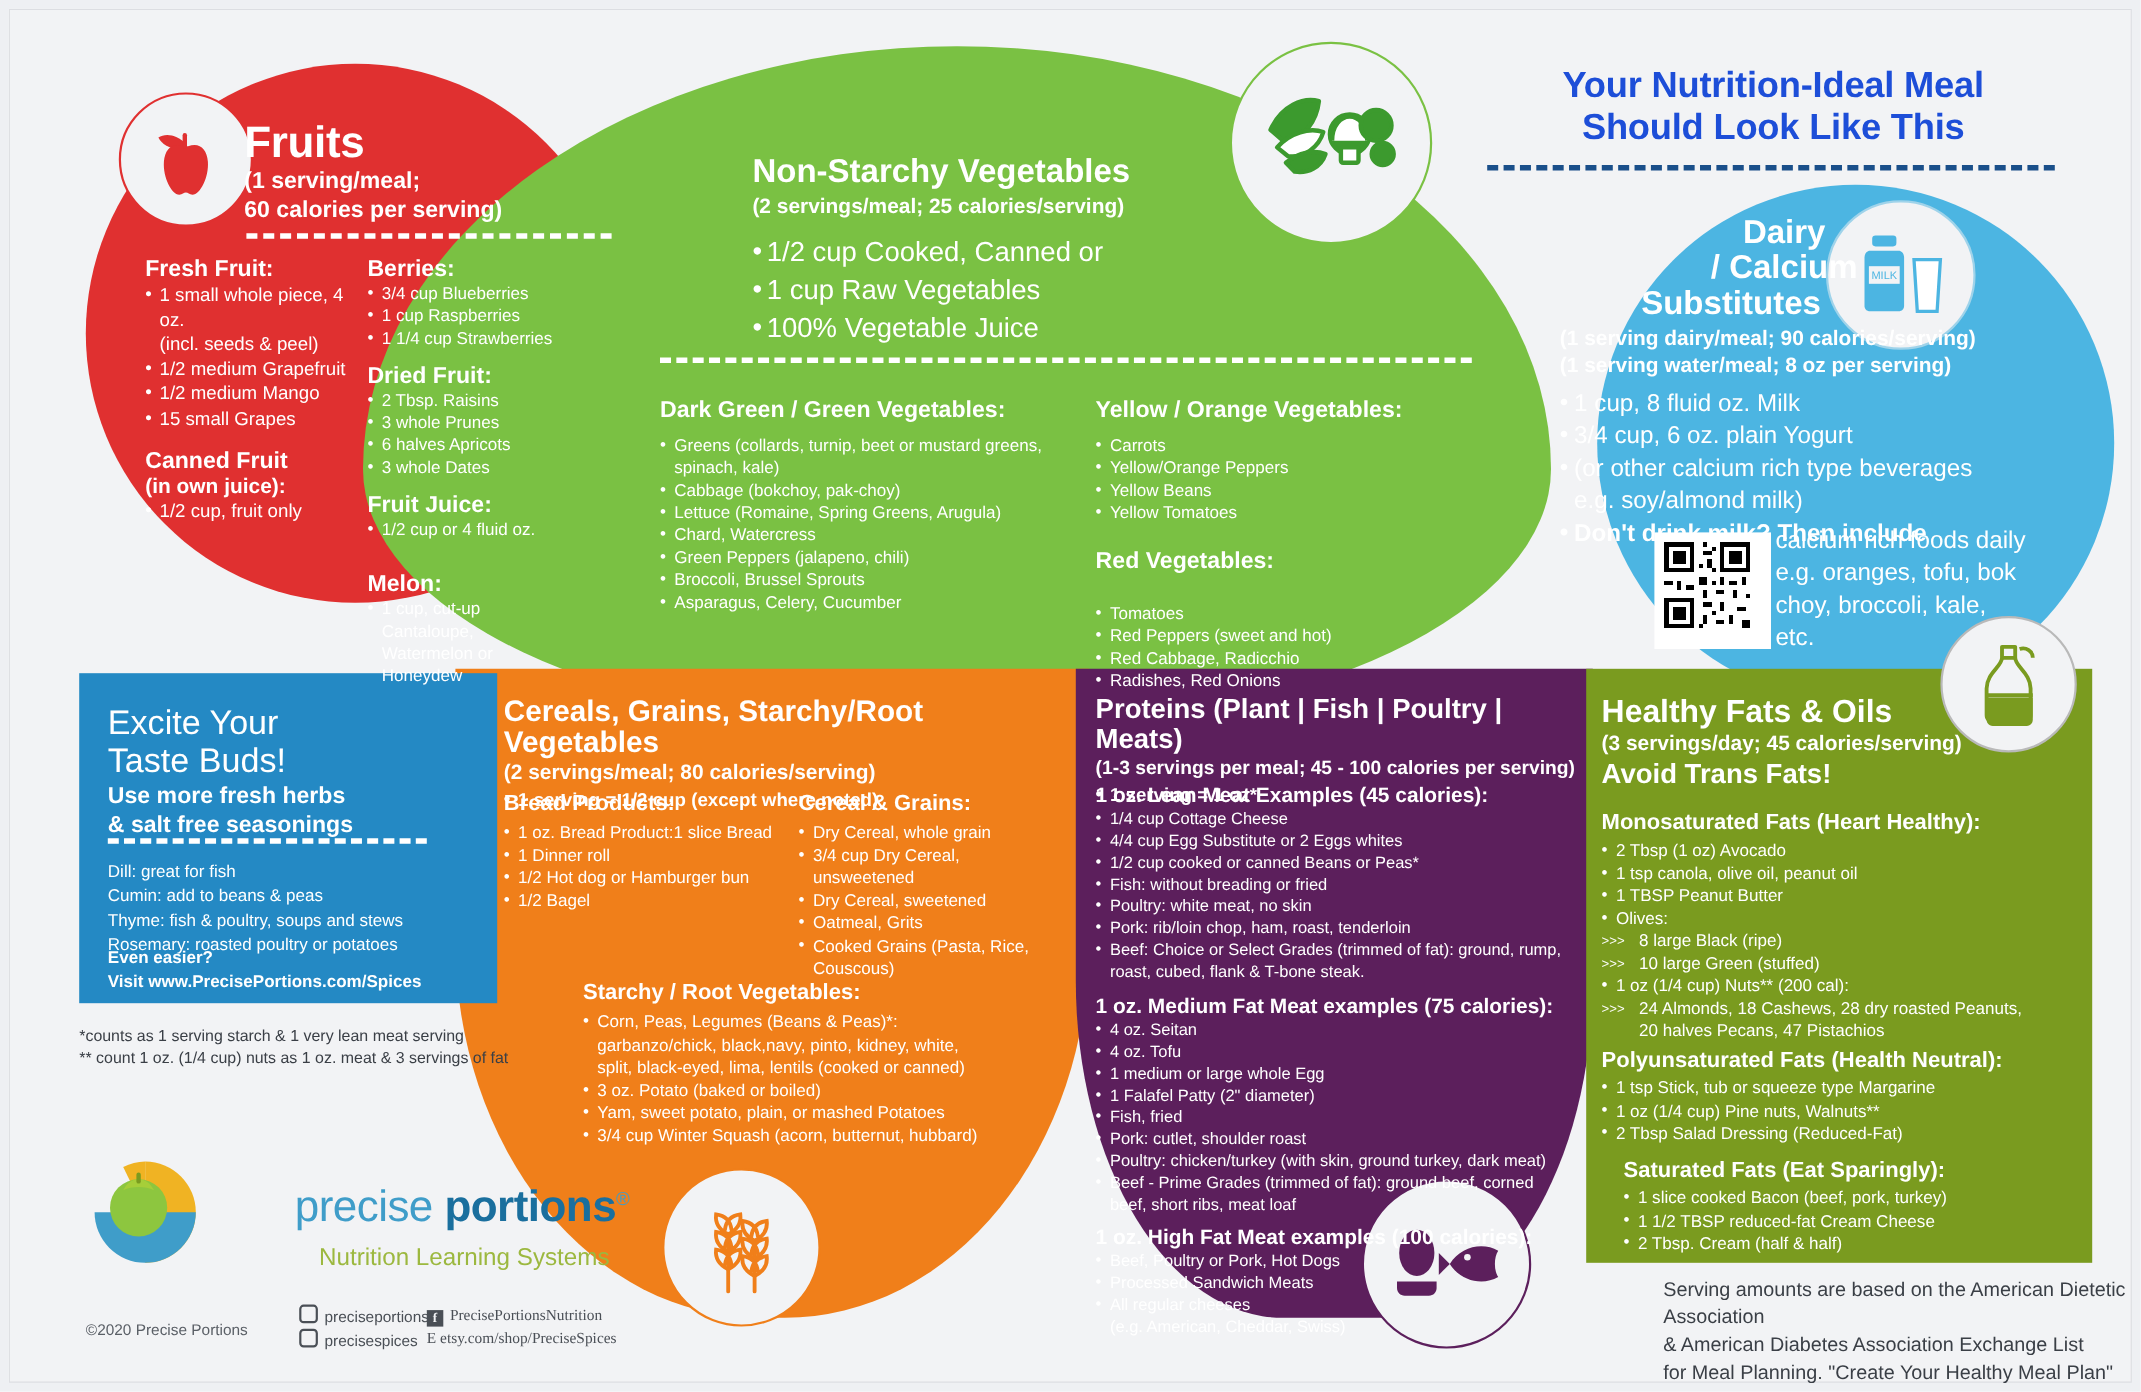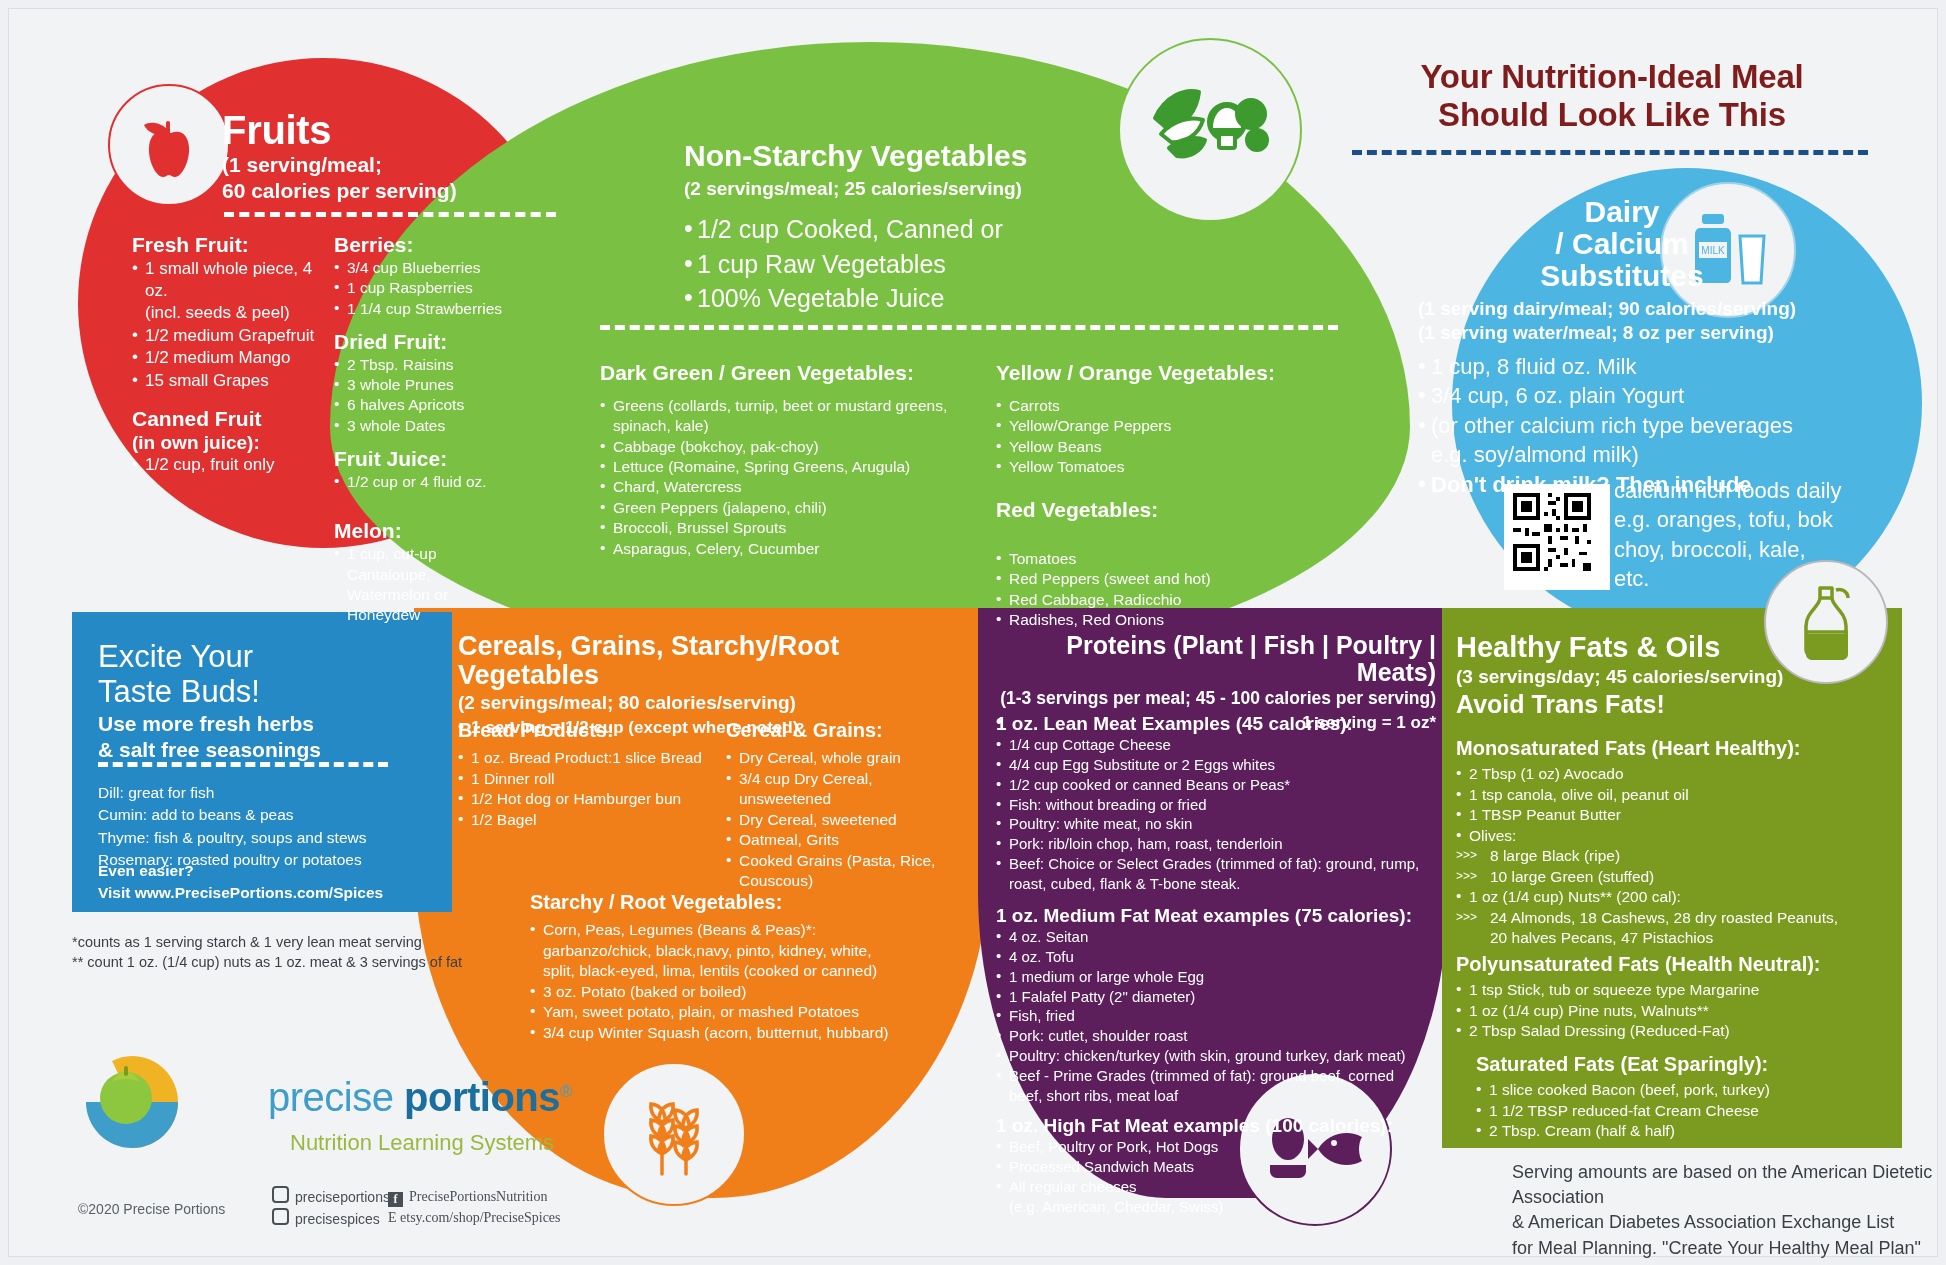--- a/index.html
+++ b/index.html
@@ -82,21 +82,21 @@
   ul.b > li.arrow::before{content:">>>";font-size:12px;left:0;top:2px;}
   ul.b > li.arrow{padding-left:34px;}
   .dash{
     position:absolute;height:0;
     border-top:5px dashed #ffffff;
   }
   .dash-blue{border-top:5px dashed #1a4f8a;}
   
   .title-wrap{position:absolute;left:1352px;top:58px;width:520px;}
   .title{
-    color:#7f1d1d;font-size:33px;font-weight:bold;line-height:1.16;
+    color:#1d4ed8;font-size:33px;font-weight:bold;line-height:1.16;
     text-align:center;letter-spacing:-.2px;
   }
   
   .foot{position:absolute;color:#5a5f66;font-size:14px;line-height:1.35;}
   .foot-note{position:absolute;color:#3a3f46;font-size:14.5px;line-height:1.4;}
   .brand-name{
     position:absolute;left:268px;top:1075px;
     font-size:40px;color:#3f9dc9;letter-spacing:-.5px;
   }
   .brand-name b{color:#1a6f9e;font-weight:bold;}
@@ -250,21 +250,21 @@
     <svg width="92" height="84" viewBox="0 0 92 84">
       <rect x="20" y="6" width="22" height="10" rx="3" fill="#4cb5e2"></rect>
       <path d="M18 20h26c3 0 5 3 5 6v44c0 3-2 5-5 5H18c-3 0-5-2-5-5V26c0-3 2-6 5-6z" fill="#4cb5e2"></path>
       <rect x="17" y="34" width="28" height="16" fill="#f2f3f5"></rect>
       <text x="31" y="46" font-size="10" font-family="Liberation Sans, sans-serif" fill="#4cb5e2" text-anchor="middle">MILK</text>
       <path d="M58 28h24l-3 47H61z" fill="#ffffff" stroke="#4cb5e2" stroke-width="3"></path>
     </svg>
   </div>
   <div class="txt h2" style="left:1492px;top:196px;width:260px;text-align:center;">Dairy</div>
   <div class="txt h2" style="left:1492px;top:228px;width:260px;text-align:center;">/ Calcium</div>
-  <div class="txt h2" style="left:1492px;top:260px;width:260px;text-align:center;">Substitutes</div>
+  <div class="txt h2" style="left:1492px;top:260px;width:260px;">Substitutes</div>
   <div class="txt sub" style="left:1418px;top:298px;">(1 serving dairy/meal; 90 calories/serving)</div>
   <div class="txt sub" style="left:1418px;top:322px;">(1 serving water/meal; 8 oz per serving)</div>
   <ul class="b txt" style="left:1418px;top:352px;font-size:22px;line-height:1.34;width:470px;">
     <li>1 cup, 8 fluid oz. Milk</li>
     <li>3/4 cup, 6 oz. plain Yogurt</li>
     <li>(or other calcium rich type beverages</li>
     <li class="cont">e.g. soy/almond milk)</li>
     <li style="font-weight:bold;">Don't drink milk? Then include</li>
   </ul>
   <div class="qr">
@@ -398,21 +398,21 @@
 
   <div class="medallion med-protein">
     <svg width="110" height="80" viewBox="0 0 110 80">
       <ellipse cx="28" cy="30" rx="16" ry="21" fill="#5c1f5c"></ellipse>
       <path d="M10 56h36v6c0 4-3 7-7 7H17c-4 0-7-3-7-7z" fill="#5c1f5c"></path>
       <path d="M58 40c10-16 30-20 44-12-4 6-4 18 0 24-14 8-34 4-44-12z" fill="#5c1f5c"></path>
       <circle cx="74" cy="34" r="3" fill="#f2f3f5"></circle>
       <path d="M58 40l-10-10v20z" fill="#5c1f5c"></path>
     </svg>
   </div>
-  <div class="txt" style="left:996px;top:632px;width:440px;text-align:right;">
+  <div class="txt" style="left:996px;top:632px;width:440px;">
     <div class="h2" style="font-size:25px;">Proteins (Plant | Fish | Poultry | Meats)</div>
     <div class="sub" style="font-size:17.5px;margin-top:3px;">(1-3 servings per meal; 45 - 100 calories per serving)</div>
     <ul class="b li" style="margin-top:3px;font-weight:bold;">
       <li>1 serving = 1 oz*</li>
     </ul>
   </div>
 
   <div class="txt" style="left:996px;top:712px;width:450px;">
     <div class="hdr" style="font-size:19px;">1 oz. Lean Meat Examples (45 calories):</div>
     <ul class="b li-sm" style="font-size:15px;">

